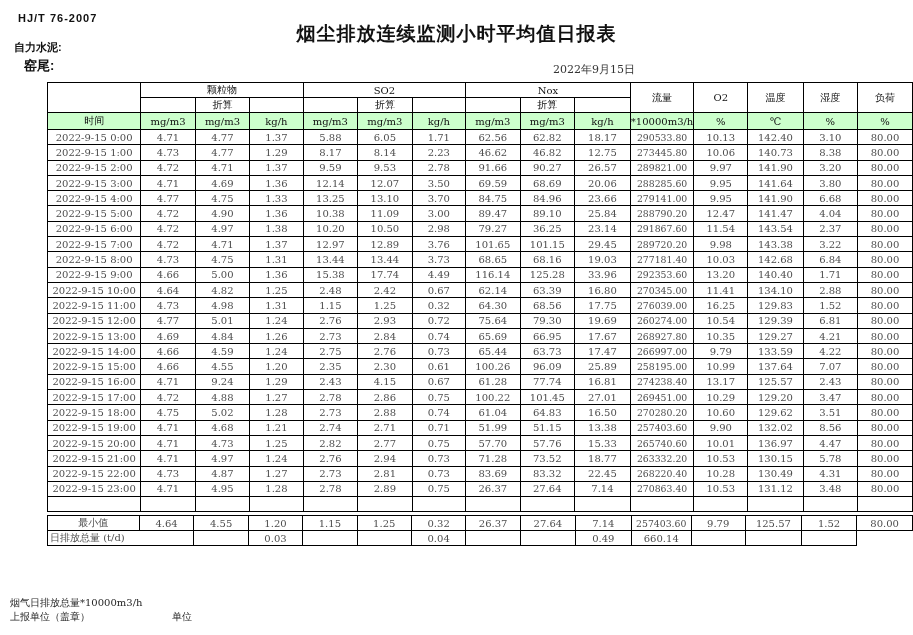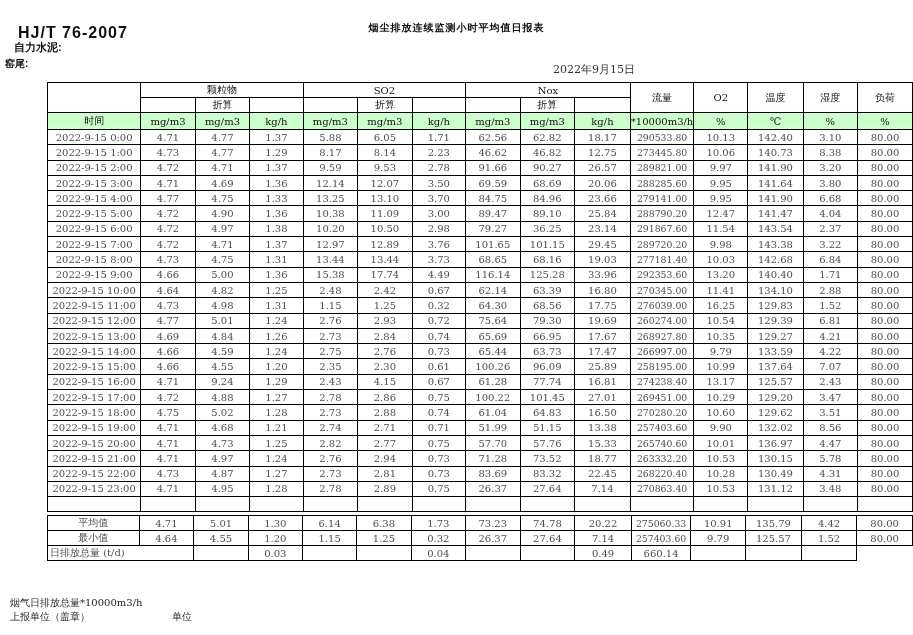--- a/index.html
+++ b/index.html
@@ -2,27 +2,27 @@
 <html><head>
 <meta charset="utf-8">
 <style>
   html,body { margin:0; padding:0; background:#fff; }
   #page {
     position:relative; width:913px; height:635px; background:#ffffff;
     font-family:"DejaVu Serif","Liberation Serif",serif;
     -webkit-font-smoothing:antialiased;
   }
   .abs { position:absolute; }
-  #std { left:18px; top:24px; font-size:16px; font-weight:bold; color:#111;
+  #std { left:18px; top:12px; font-size:11px; font-weight:bold; color:#111;
          font-family:"Liberation Sans","DejaVu Sans",sans-serif; letter-spacing:1px; }
-  #title { left:0; right:0; top:21px; text-align:center; font-size:10px; font-weight:bold;
+  #title { left:0; right:0; top:21px; text-align:center; font-size:19px; font-weight:bold;
            color:#111; font-family:"Liberation Sans","DejaVu Sans",sans-serif; letter-spacing:1px; }
   #company { left:14px; top:40px; font-size:11px; font-weight:bold; color:#111;
              font-family:"Liberation Sans","DejaVu Sans",sans-serif; }
-  #location { left:5px; top:57px; font-size:10px; font-weight:bold; color:#111;
+  #location { left:24px; top:57px; font-size:13px; font-weight:bold; color:#111;
               font-family:"Liberation Sans","DejaVu Sans",sans-serif; }
   #date { left:553px; top:62px; font-size:11px; color:#333; }
   #tablewrap { position:absolute; left:8px; top:82px;padding-left:39px; }
   table { border-collapse:collapse; table-layout:fixed; }
   td {
     border:1px solid #000; padding:0; font-size:10px; color:#4d4d4d;
     text-align:center; vertical-align:middle; overflow:hidden; white-space:nowrap;
   }
   td.h { color:#111; }
   td.u { background:#ccffcc; color:#111; }
@@ -551,37 +551,20 @@
           <col style="width:56px">
           <col style="width:58px">
         <col style="width:60px">
         <col style="width:56px">
           <col style="width:57px">
           <col style="width:57px">
           <col style="width:57px">
       </colgroup>
       <tbody>
           <tr>
-            <td>平均值</td>
-            <td>4.71</td>
-            <td>5.01</td>
-            <td>1.30</td>
-            <td>6.14</td>
-            <td>6.38</td>
-            <td>1.73</td>
-            <td>73.23</td>
-            <td>74.78</td>
-            <td>20.22</td>
-            <td class="flow">275060.33</td>
-            <td>10.91</td>
-            <td>135.79</td>
-            <td>4.42</td>
-            <td>80.00</td>
-          </tr>
-          <tr>
             <td>最小值</td>
             <td>4.64</td>
             <td>4.55</td>
             <td>1.20</td>
             <td>1.15</td>
             <td>1.25</td>
             <td>0.32</td>
             <td>26.37</td>
             <td>27.64</td>
             <td>7.14</td>

